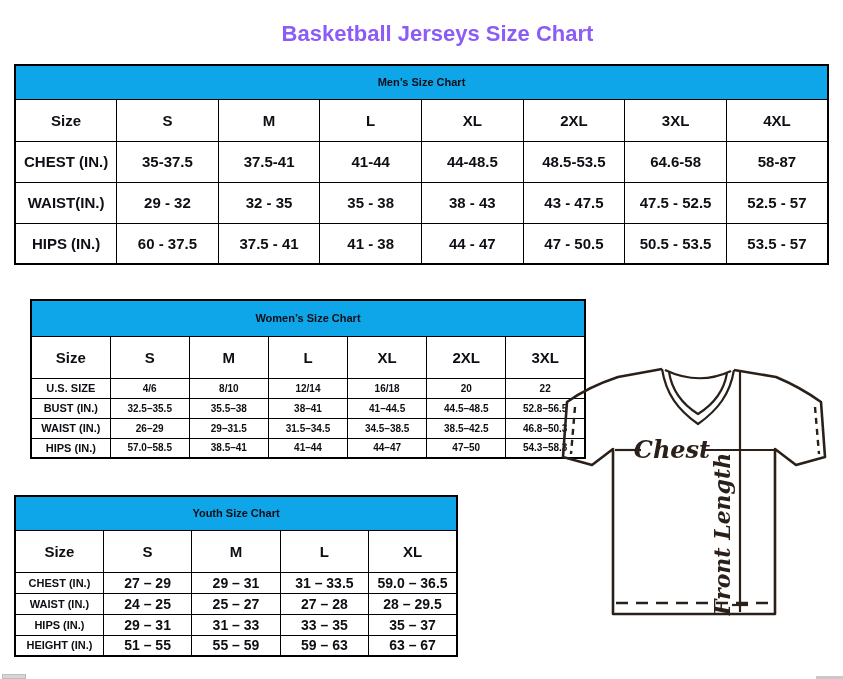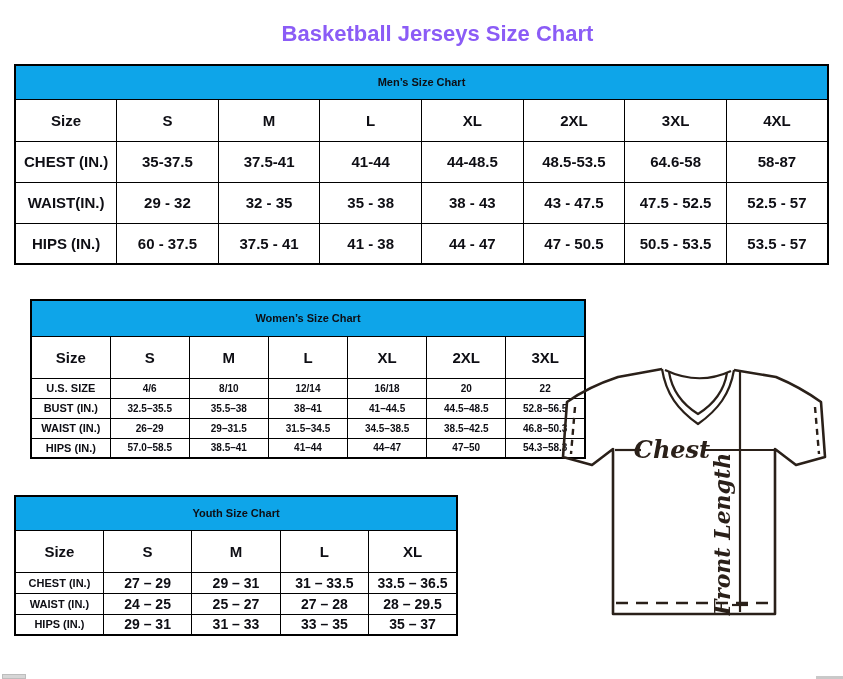--- a/index.html
+++ b/index.html
@@ -192,36 +192,43 @@
           <th>L</th>
           <th>XL</th>
         </tr>
     </thead>
     <tbody>
         <tr>
           <th>CHEST (IN.)</th>
           <td>27 – 29</td>
           <td>29 – 31</td>
           <td>31 – 33.5</td>
-          <td>33.5 – 36.5</td>
+          <td>59.0 – 36.5</td>
         </tr>
         <tr>
           <th>WAIST (IN.)</th>
           <td>24 – 25</td>
           <td>25 – 27</td>
           <td>27 – 28</td>
           <td>28 – 29.5</td>
         </tr>
         <tr>
           <th>HIPS (IN.)</th>
           <td>29 – 31</td>
           <td>31 – 33</td>
           <td>33 – 35</td>
           <td>35 – 37</td>
         </tr>
+        <tr>
+          <th>HEIGHT (IN.)</th>
+          <td>51 – 55</td>
+          <td>55 – 59</td>
+          <td>59 – 63</td>
+          <td>63 – 67</td>
+        </tr>
       </tbody>
   </table>
 </div>
 
 <svg class="jersey" width="278" height="266" viewBox="0 0 278 266" xmlns="http://www.w3.org/2000/svg">
 
   <path class="outline" d="M102,7 L58,15 Q28,25 7,40 L3,95 L32,103 L53,87 L53,252 L215,252 L215,87 L236,103 L265,95 L261,40 Q240,25 216,15 L174,8"></path>
 
   <path class="thin" d="M105,8 Q139,24 171,9"></path>
   <path class="thin" d="M102,7 C106,32 118,48 138,62 C158,48 170,32 174,8"></path>

